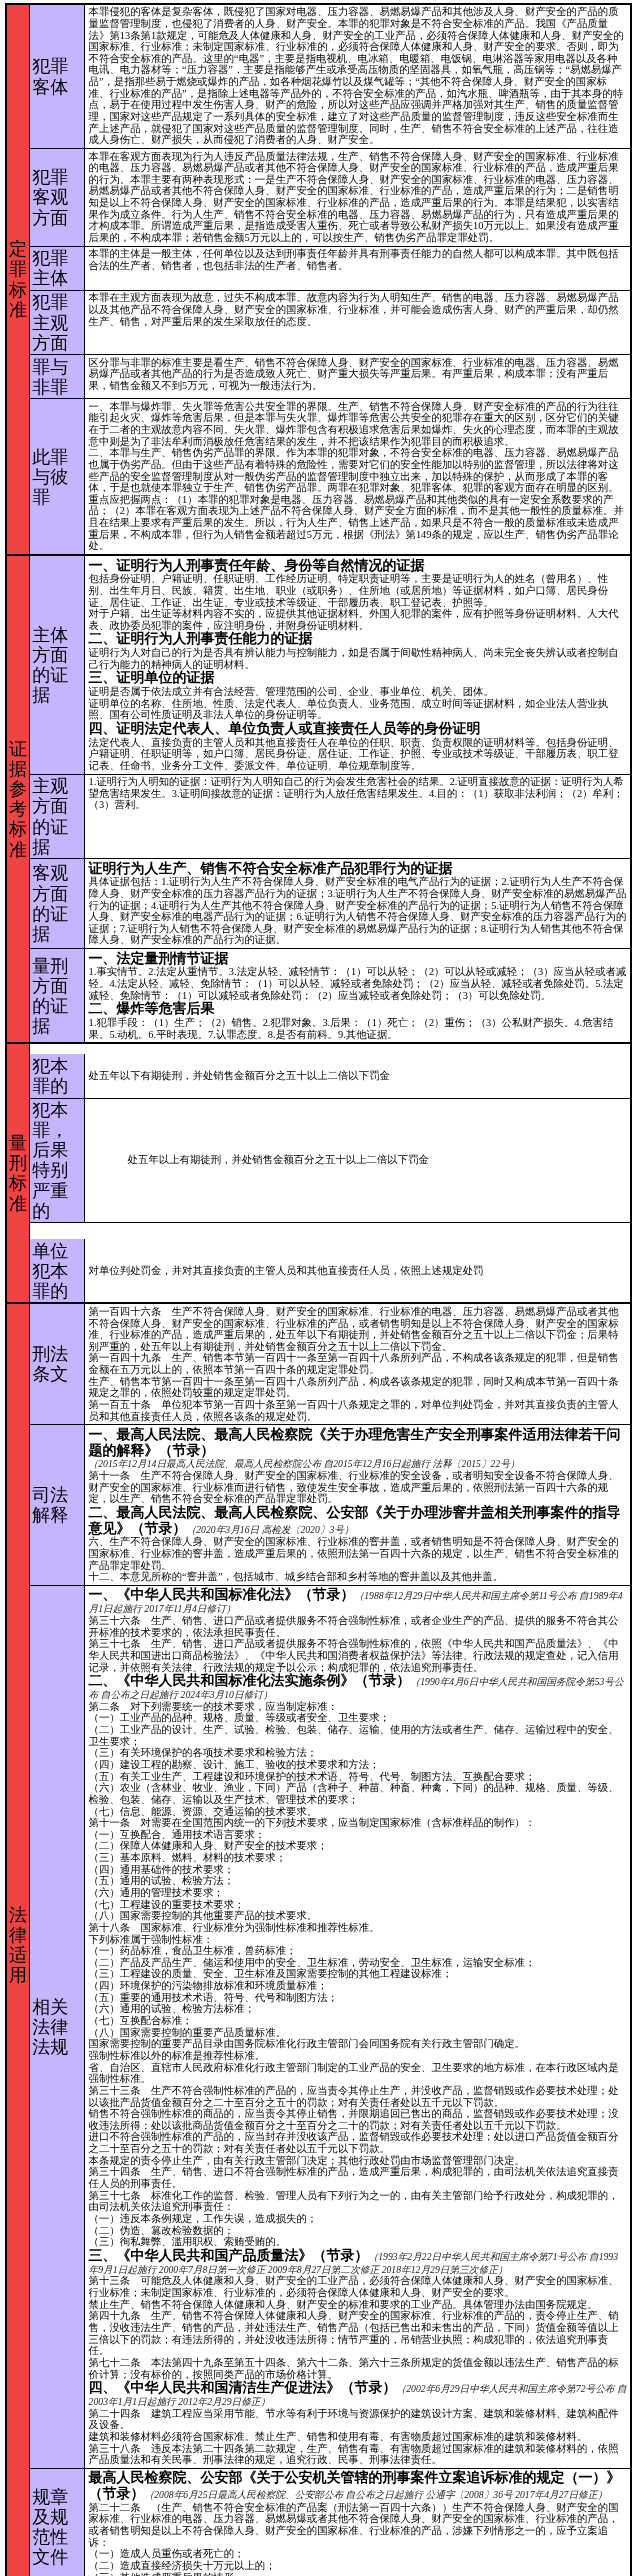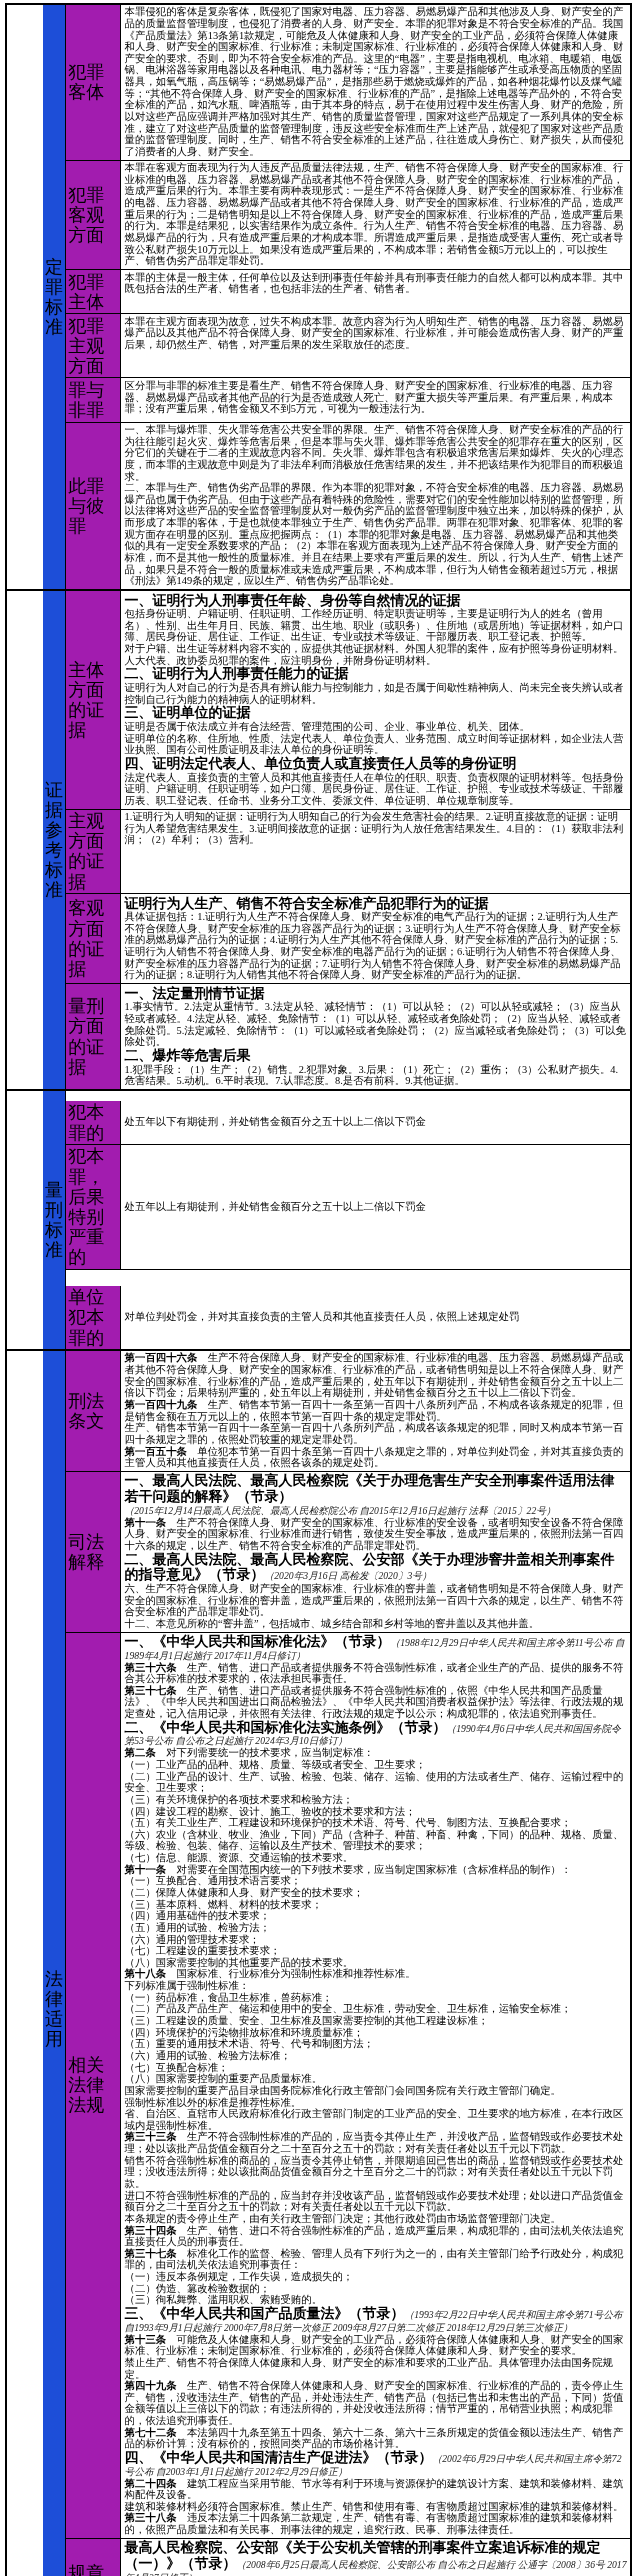--- a/index.html
+++ b/index.html
@@ -1,35 +1,35 @@
 <!DOCTYPE html>
 <html style="font-size:11.5px"><head>
 <meta charset="utf-8">
 <style>
   html,body{margin:0;padding:0;background:#fff;}
   body{width:636px;font-family:"Liberation Serif","DejaVu Serif",serif;color:#000;}
   .page{padding:2.9px 3.6px 4.3px 5px;box-sizing:border-box;}
   .tbl{border:2.2px solid #000;}
   .group{display:flex;border-bottom:2.2px solid #000;}
   .group:last-child{border-bottom:none;}
-  .gcell{width:22px;min-width:22px;border-right:1.4px solid #000;background:#1d4ed8;display:flex;align-items:center;justify-content:center;margin-left:36px;}
+  .gcell{width:22px;min-width:22px;border-right:1.4px solid #000;background:#ef4444;display:flex;align-items:center;justify-content:center;}
   .gtext{font-size:18px;line-height:1.12;width:18px;word-break:break-all;text-align:center;}
   .rows{flex:1;display:flex;flex-direction:column;min-width:0;}
   .row{display:flex;border-bottom:1.4px solid #000;}
   .row:last-child{border-bottom:none;}
-  .rlabel{width:55px;min-width:55px;border-right:1.4px solid #000;background:#a21caf;display:flex;align-items:center;box-sizing:border-box;padding:1.4px 0.7px 1.4px 2.2px;}
+  .rlabel{width:55px;min-width:55px;border-right:1.4px solid #000;background:#c4b5fd;display:flex;align-items:center;box-sizing:border-box;padding:1.4px 0.7px 1.4px 2.2px;}
   .rlabel span{font-size:18px;line-height:1.12;word-break:break-all;}
   .rcontent{flex:1;min-width:0;padding:1.4px 2.9px 2.2px 3.6px;font-size:10.4px;line-height:1.12;display:flex;flex-direction:column;justify-content:flex-start;}
   .rcontent.center{justify-content:center;}
   .rcontent p{margin:0;word-break:break-all;}
   .seg-h{font-weight:bold;font-size:14px;}
-  .seg-b{font-weight:bold;}
+  .seg-b{font-weight:normal;}
   .seg-k{font-style:italic;color:#1a1a1a;font-size:9.7px;margin-top:40px;}
   .mh-a{min-height:29px;margin-top:10px;}
-  .mh-b{min-height:76px;}
+  .mh-b{min-height:76px;gap:39px;}
   .mh-c{min-height:41px;margin-top:16px;}
 </style>
 </head>
 <body>
 
 <div class="page">
   <div class="tbl" id="tbl">
       <div class="group">
         <div class="gcell">
           <div class="gtext">定罪标准</div>

